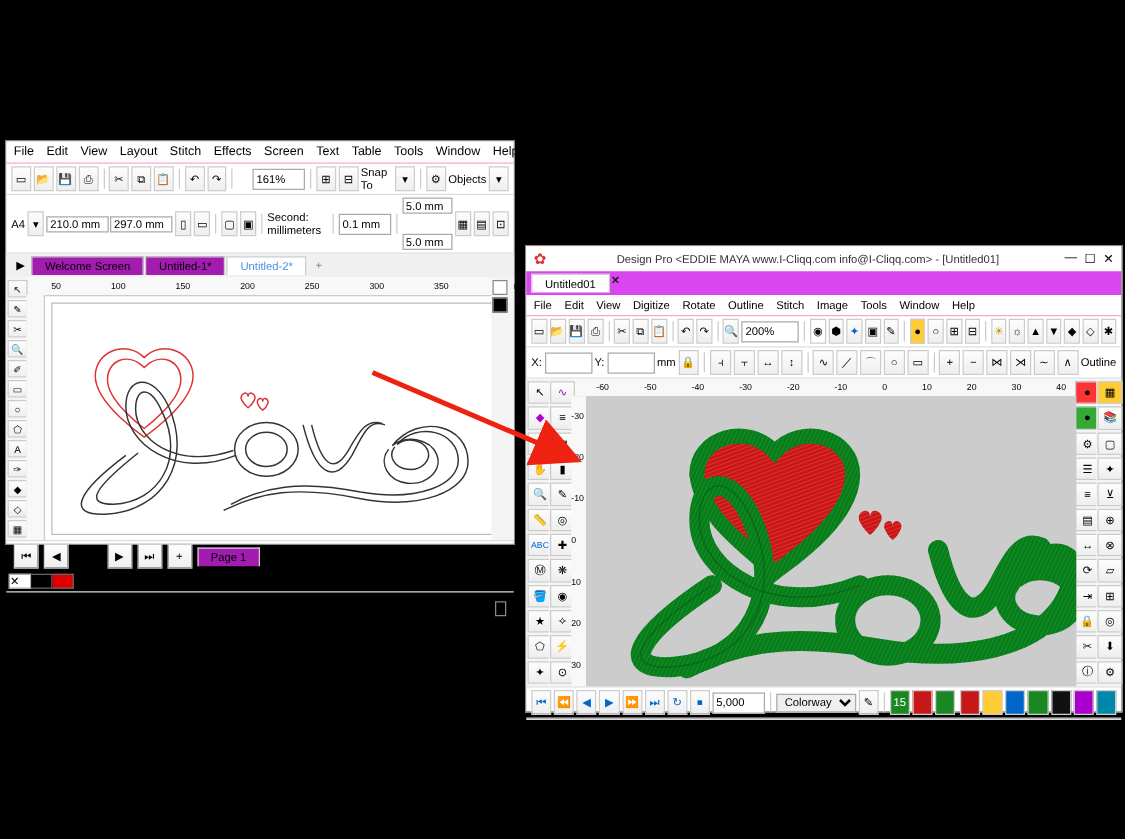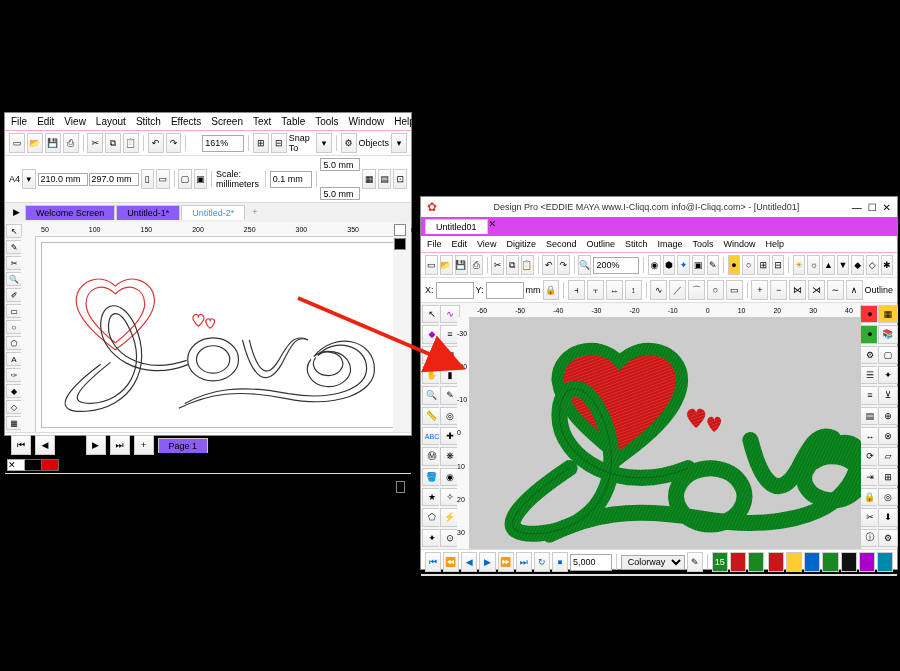--- a/index.html
+++ b/index.html
@@ -4,21 +4,21 @@
 <style>
 body{margin:0;background:#000;width:900px;height:671px;position:relative;font-family:Tahoma,Arial,sans-serif;font-size:9px;color:#000}
 .win{position:absolute;background:#fff;border:1px solid #888;box-shadow:2px 2px 8px rgba(0,0,0,.3)}
 .menubar{display:flex;gap:10px;padding:3px 6px;border-bottom:1px solid #f9a8d4;font-size:10px}
 .menubar span{cursor:default}
 .toolbar{display:flex;gap:2px;padding:2px 4px;border-bottom:1px solid #ddd;align-items:center}
 .btn{width:18px;height:18px;border:1px solid #ccc;background:linear-gradient(#fdfdfd,#eee);display:flex;align-items:center;justify-content:center;font-size:9px}
 .sep{width:1px;height:16px;background:#ccc;margin:0 2px}
 .inp{height:15px;border:1px solid #aaa;padding:0 2px;font-size:9px}
 .tabstrip{display:flex;gap:1px;padding:2px 4px;background:#f0f0f0}
-.tab{padding:2px 10px;background:#8b5cf6;border:1px solid #ccc;border-bottom:none;font-size:9px}
+.tab{padding:2px 10px;background:#a21caf;border:1px solid #ccc;border-bottom:none;font-size:9px}
 .tab.active{background:#fff;color:#4a90d9}
 .canvas-area{position:relative;background:#fff}
 .vtoolbar{position:absolute;top:0;bottom:0;width:16px;background:#f4f4f4;display:flex;flex-direction:column;gap:2px;padding:2px 1px}
 .vtoolbar .btn{width:14px;height:14px;font-size:8px}
 .ruler-h{height:14px;background:#f8f8f8;border-bottom:1px solid #ccc;font-size:7px;display:flex;align-items:center;padding-left:20px;gap:40px}
 .ruler-v{position:absolute;left:16px;top:14px;bottom:0;width:14px;background:#f8f8f8;border-right:1px solid #ccc}
 .titlebar{display:flex;align-items:center;padding:3px 6px;background:#fff;font-size:10px}
 .titlebar .tctrl{margin-left:auto;display:flex;gap:6px}
 .pagebar{display:flex;align-items:center;gap:4px;padding:2px 6px;border-top:1px solid #ddd;font-size:9px}
 .statusbar{padding:3px 6px;border-top:1px solid #ddd;font-size:9px;display:flex;align-items:center;gap:8px}
@@ -78,21 +78,21 @@
     <div style="display:flex;flex-direction:row;gap:1px">
       <input class="inp" style="width: 44px; height: 11px;" value="210.0 mm">
       <input class="inp" style="width: 44px; height: 11px;" value="297.0 mm">
     </div>
     <div class="btn">▯</div>
     <div class="btn">▭</div>
     <div class="sep"></div>
     <div class="btn">▢</div>
     <div class="btn">▣</div>
     <div class="sep"></div>
-    <span>Scale: millimeters</span>
+    <span>Second: millimeters</span>
     <div class="sep"></div>
     <input class="inp" style="width: 36px;" value="0.1 mm">
     <div class="sep"></div>
     <div style="display:flex;flex-direction:column;gap:16px">
       <input class="inp" style="width: 34px; height: 11px;" value="5.0 mm">
       <input class="inp" style="width: 34px; height: 11px;" value="5.0 mm">
     </div>
     <div class="btn">▦</div>
     <div class="btn">▤</div>
     <div class="btn">⊡</div>
@@ -201,21 +201,21 @@
   </div>
   <div class="tabstrip" style="background:#d946ef">
     <div class="tab" style="background:#fff">Untitled01</div>
     <span>✕</span>
   </div>
   <div class="menubar" style="font-size:9px">
     <span>File</span>
     <span>Edit</span>
     <span>View</span>
     <span>Digitize</span>
-    <span>Second</span>
+    <span>Rotate</span>
     <span>Outline</span>
     <span>Stitch</span>
     <span>Image</span>
     <span>Tools</span>
     <span>Window</span>
     <span>Help</span>
   </div>
   <div class="toolbar">
     <div class="btn">▭</div>
     <div class="btn">📂</div>

